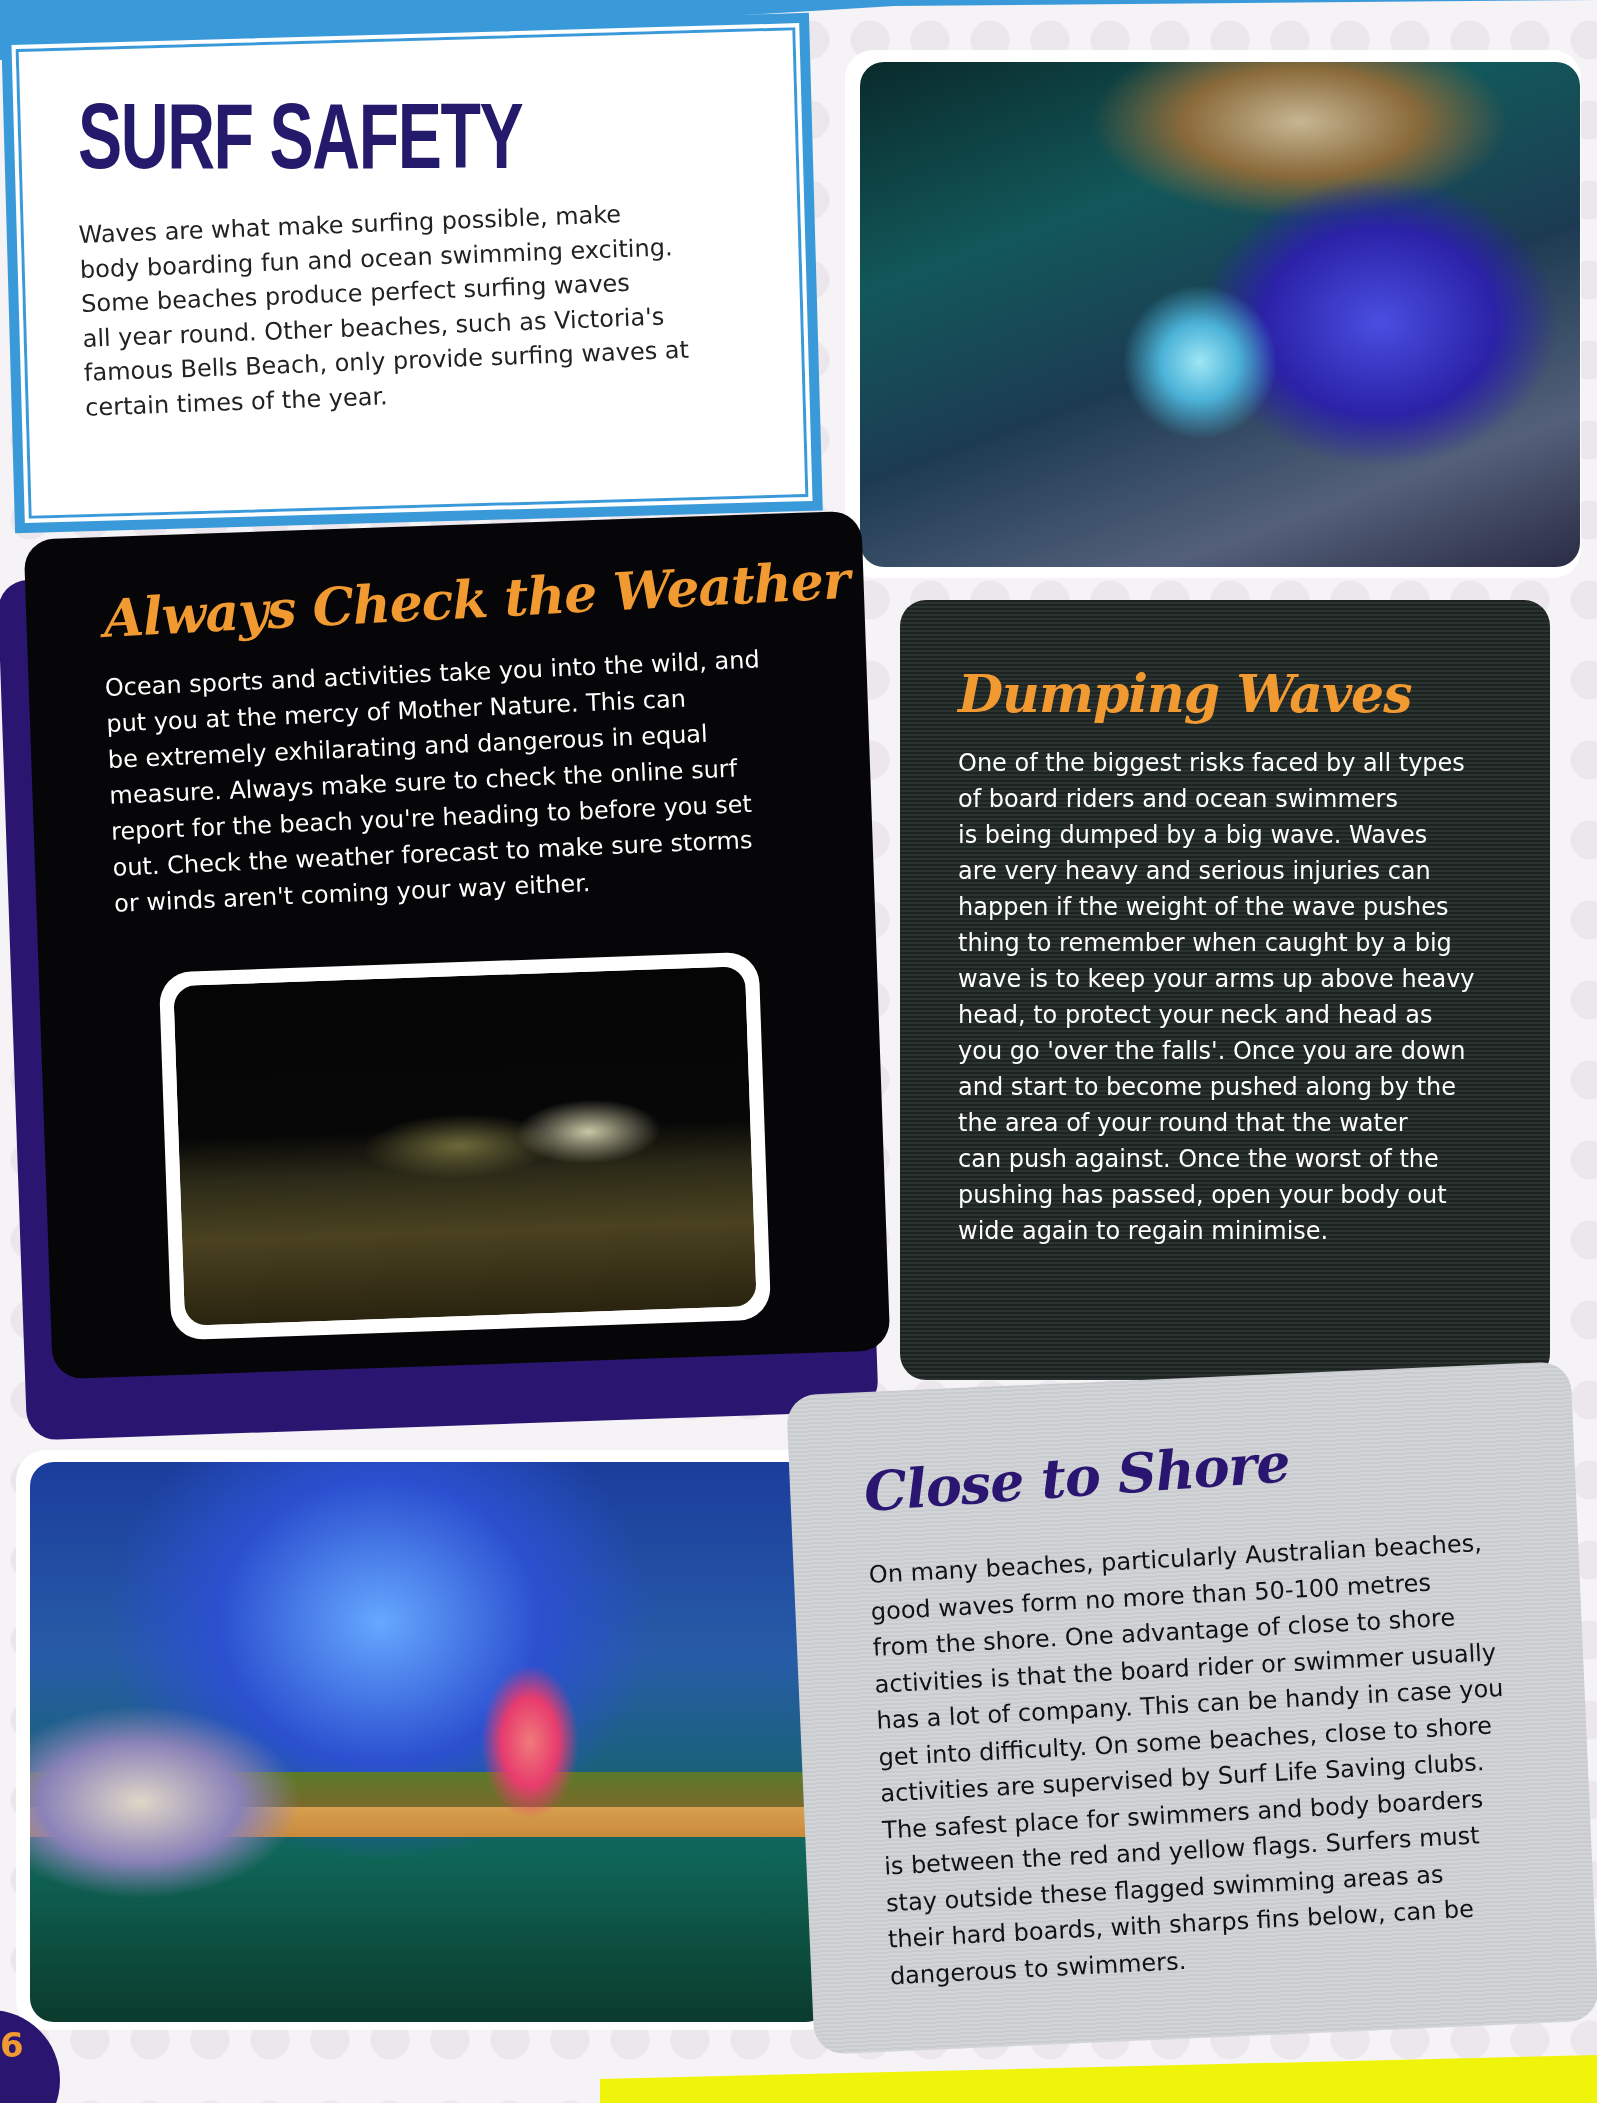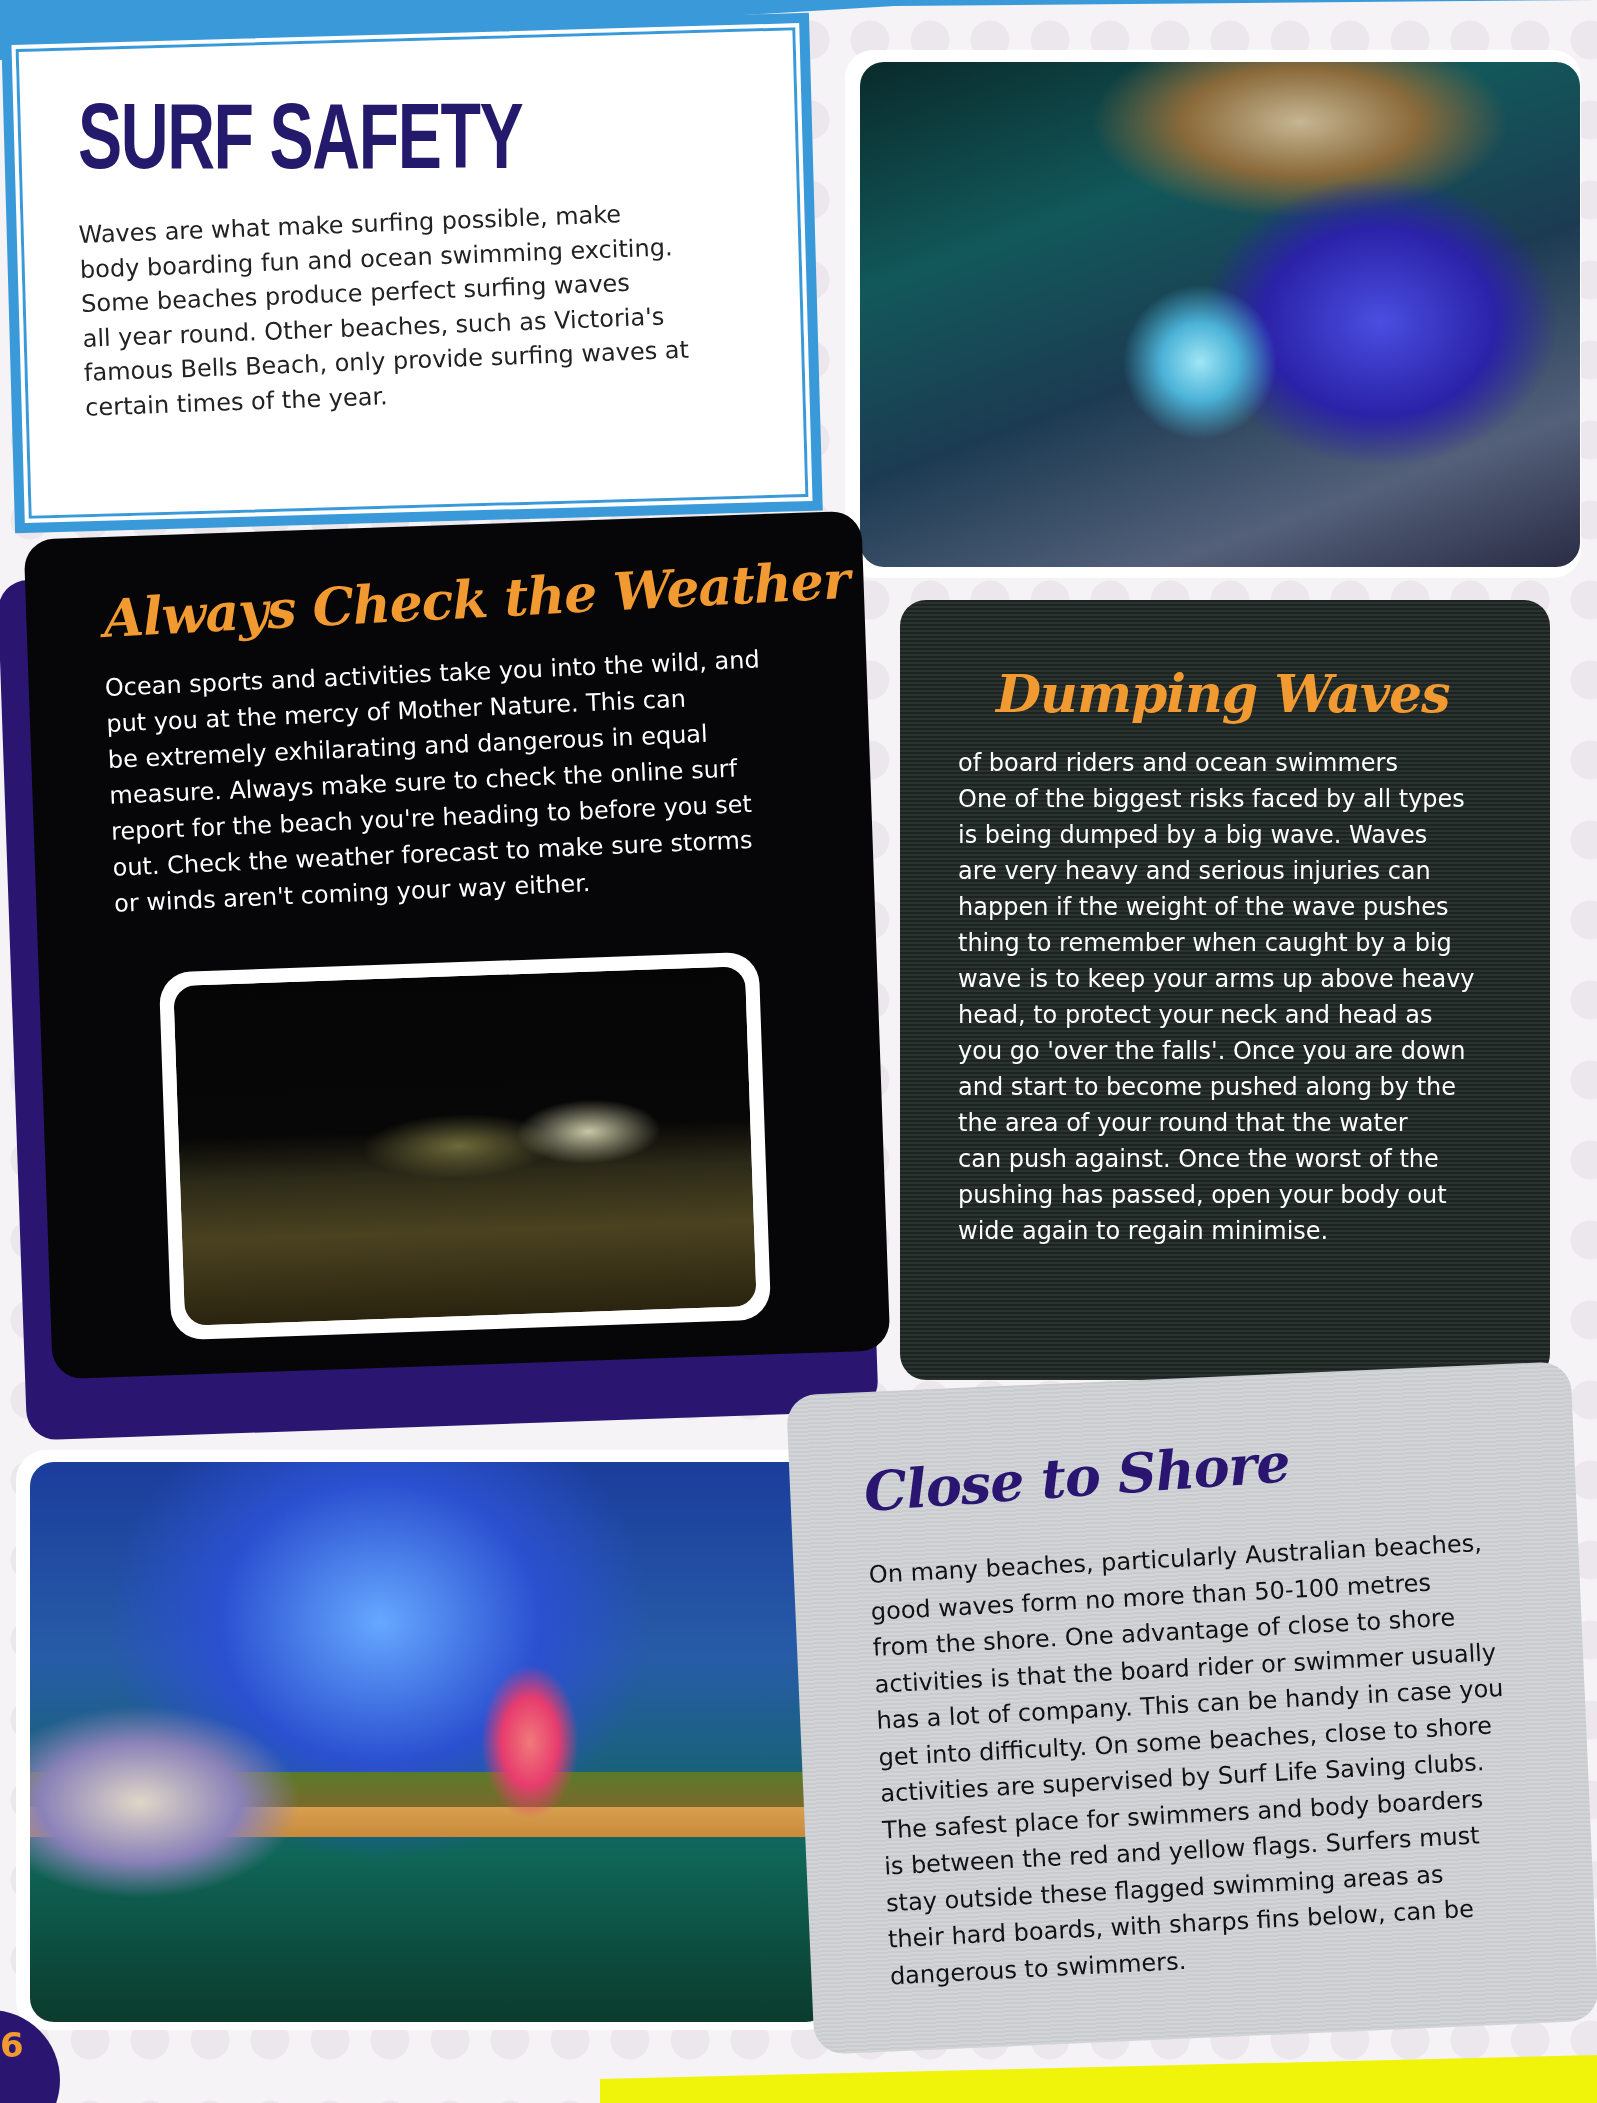--- a/index.html
+++ b/index.html
@@ -95,21 +95,21 @@
       linear-gradient(180deg, #050505 0%, #070707 45%, #2c2a18 58%, #4a4220 75%, #2a2410 100%);
   }
 
   
   .dump-box {
     position:absolute; left:900px; top:600px; width:650px; height:780px;
     border-radius:26px;
     background: repeating-linear-gradient(180deg, #1c2320 0px, #1c2320 2px, #2b3330 2px, #2b3330 4px);
   }
   .dump-title {
-    position:absolute; left:996px; top:663px; font-family:"DejaVu Serif", serif;
+    position:absolute; left:958px; top:663px; font-family:"DejaVu Serif", serif;
     font-style:italic; font-weight:bold; font-size:52px; color:#f29a32; letter-spacing:-1px;
   }
   .dump-body {
     position:absolute; left:958px; top:745px; width:560px;
     font-size:24px; line-height:36px; color:#fff;
   }
 
   
   .surf-frame {
     position:absolute; left:16px; top:1450px; width:820px; height:580px;
@@ -178,22 +178,22 @@
   <span>out. Check the weather forecast to make sure storms</span>
   <span>or winds aren't coming your way either.</span>
 </div>
 <div class="weather-photo-frame">
   <div class="weather-photo" title="Stormy dark waves breaking at night"></div>
 </div>
 
 <div class="dump-box"></div>
 <div class="dump-title">Dumping Waves</div>
 <div class="dump-body txt">
+  <span>One of the biggest risks faced by all types</span>
   <span>of board riders and ocean swimmers</span>
-  <span>One of the biggest risks faced by all types</span>
   <span>is being dumped by a big wave. Waves</span>
   <span>are very heavy and serious injuries can</span>
   <span>happen if the weight of the wave pushes</span>
   <span>thing to remember when caught by a big</span>
   <span>wave is to keep your arms up above heavy</span>
   <span>head, to protect your neck and head as</span>
   <span>you go 'over the falls'. Once you are down</span>
   <span>and start to become pushed along by the</span>
   <span>the area of your round that the water</span>
   <span>can push against. Once the worst of the</span>

